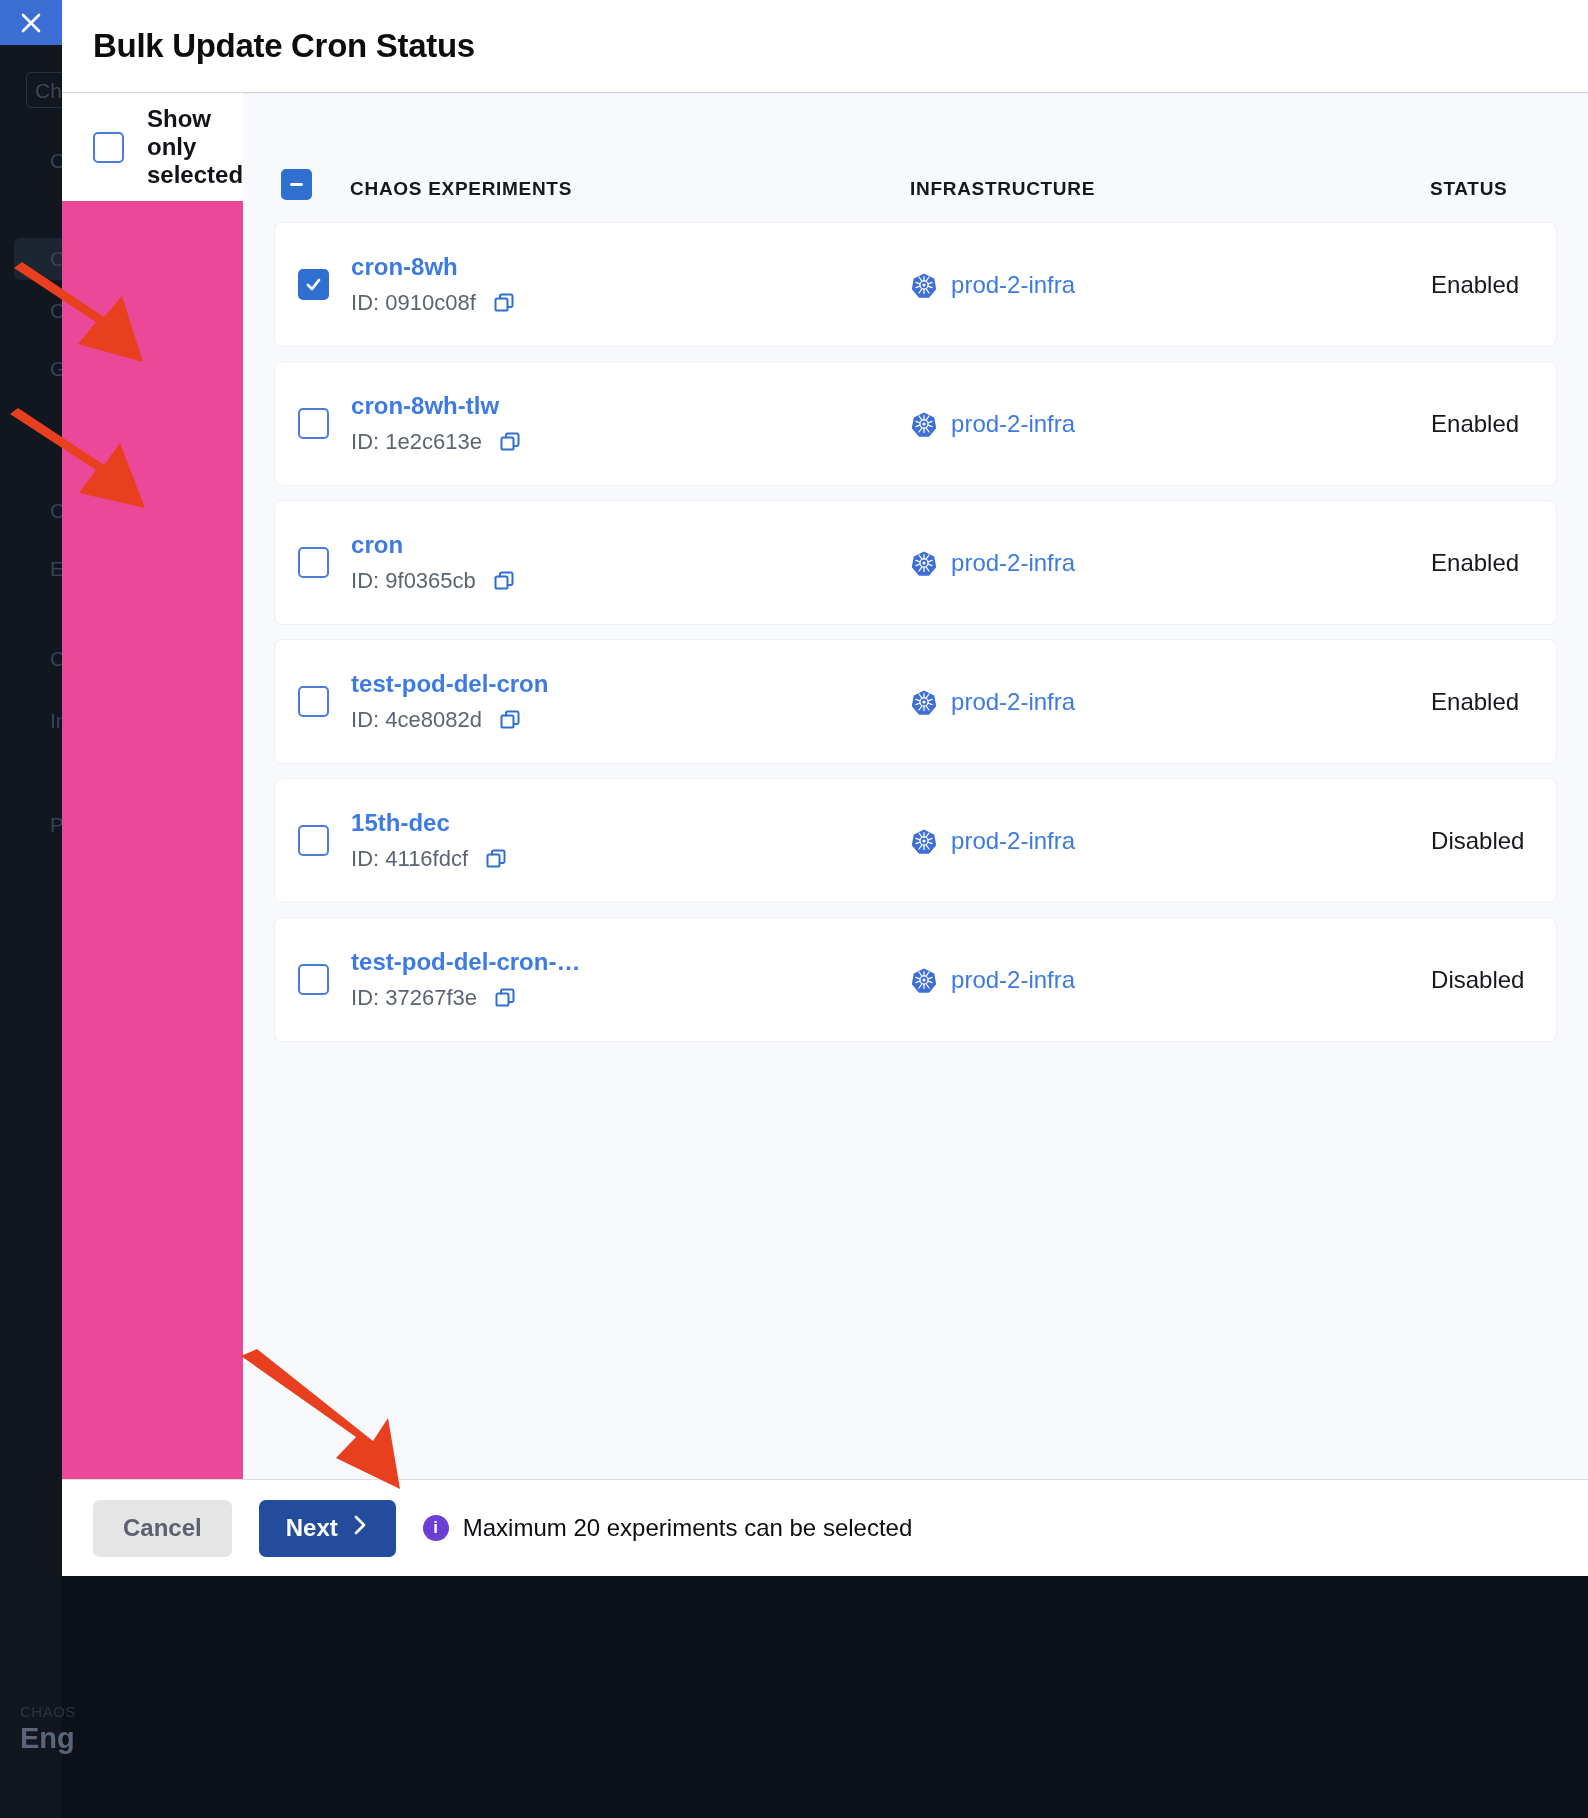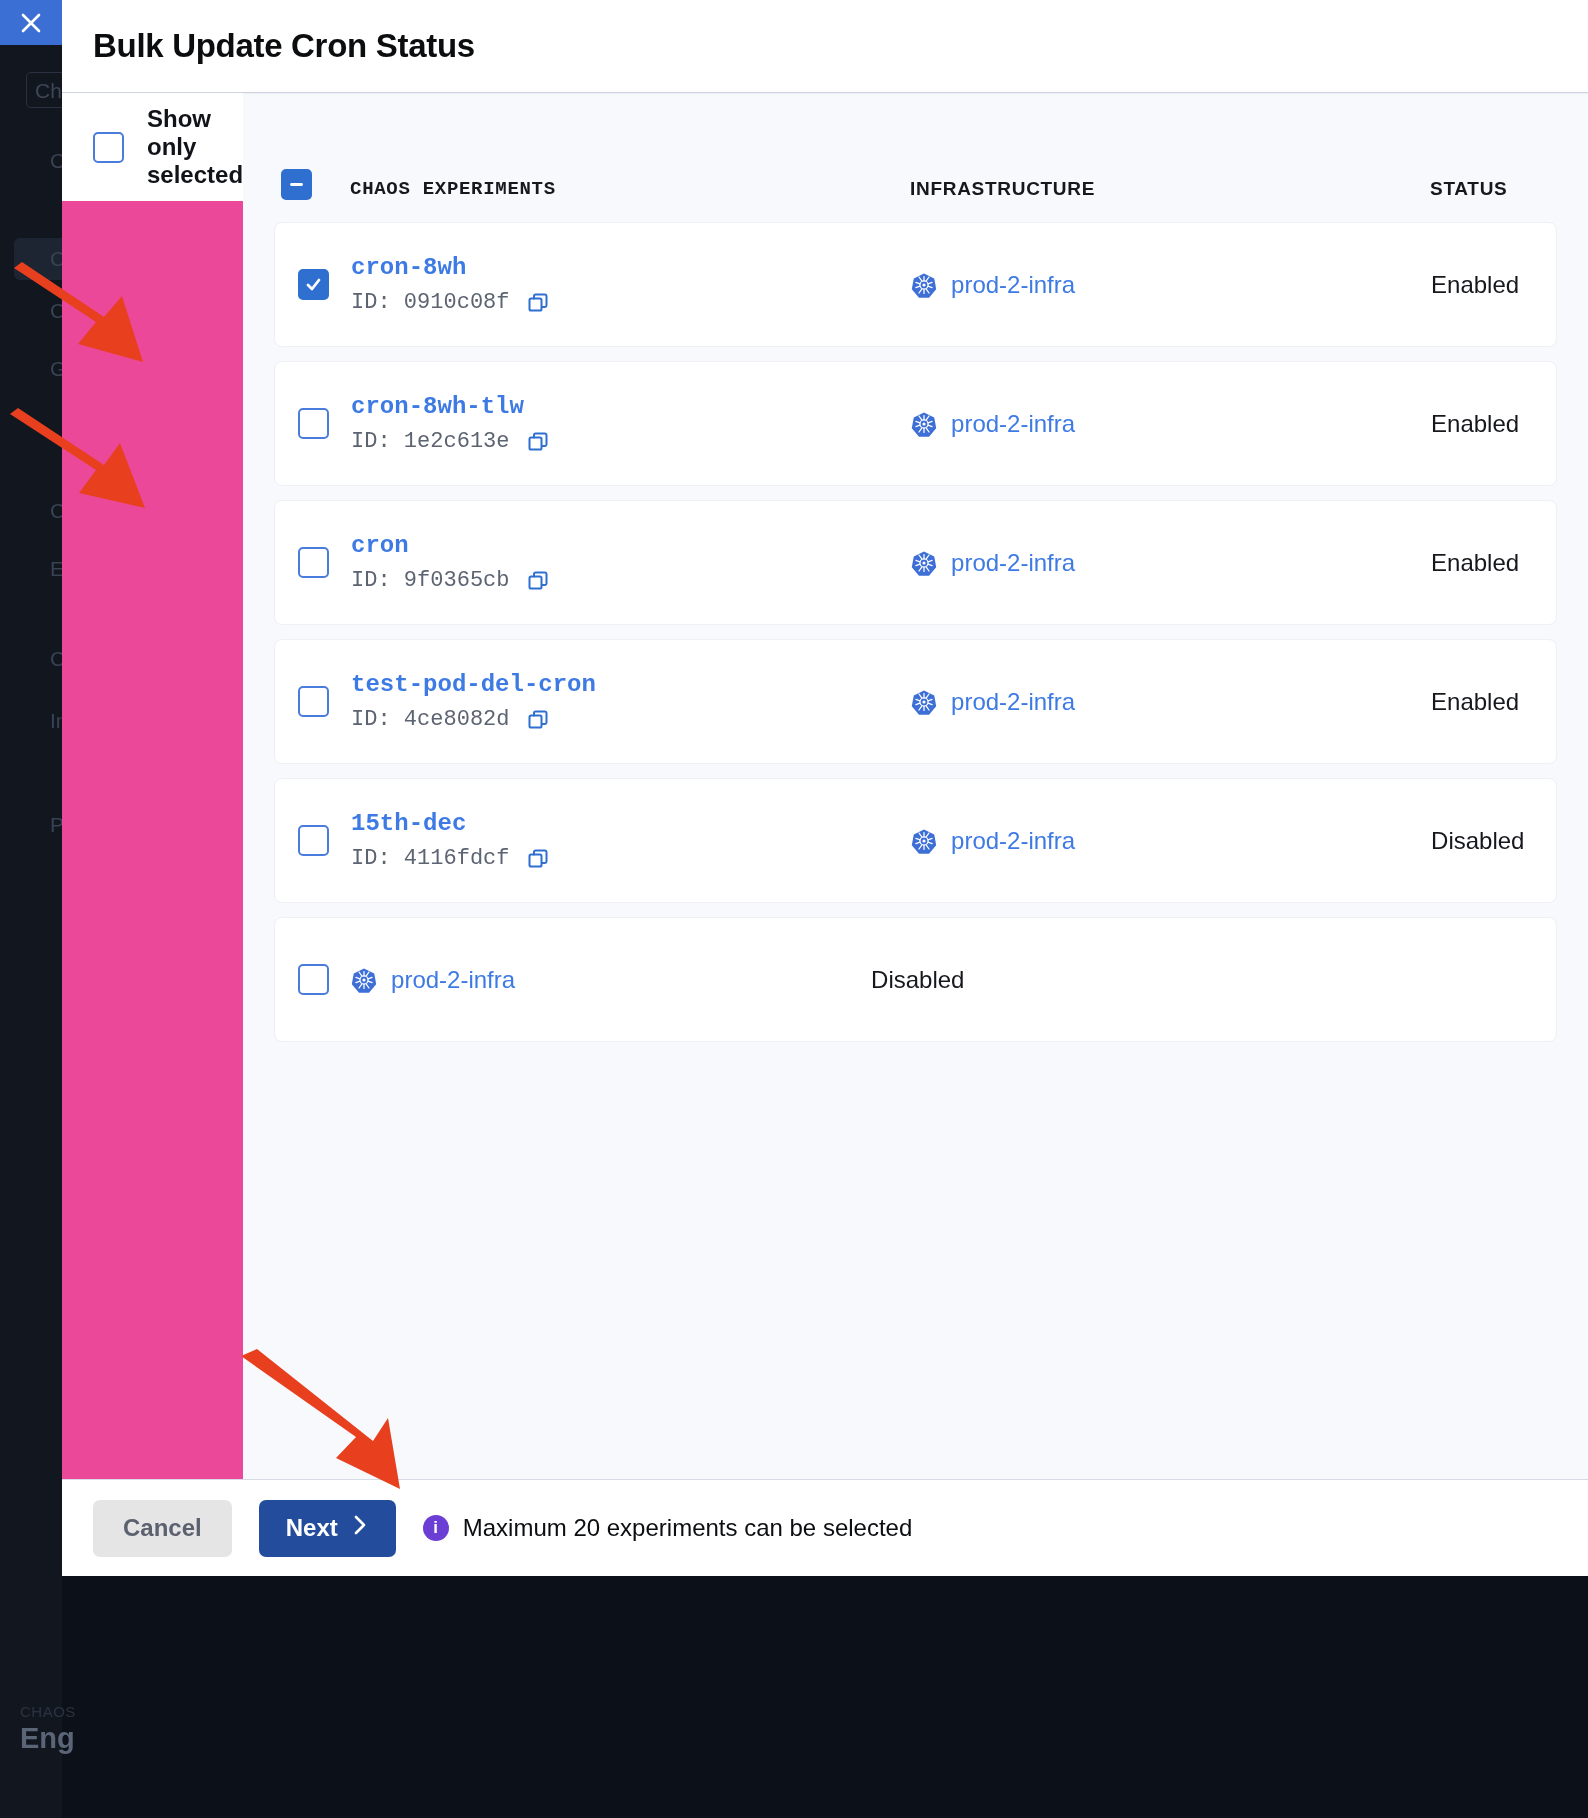--- a/index.html
+++ b/index.html
@@ -86,21 +86,21 @@
   
   #table-area {
     flex: 1 1 auto; background: #f8f9fd; border-top: 1px solid #eceef5;
     overflow: hidden; position: relative;
   }
   #table-head {
     height: 128px; display: flex; align-items: flex-end; padding-bottom: 22px;
     background: #f8f9fd;
   }
   .col-cbx  { width: 107px; flex: 0 0 107px; display: flex; justify-content: center; }
-  .col-name { width: 560px; flex: 0 0 560px; font-family: Liberation Mono, monospace; }
+  .col-name { width: 560px; flex: 0 0 560px; }
   .col-infra{ width: 520px; flex: 0 0 520px; }
   .col-stat { flex: 1 1 auto; }
 
   .th {
     font-size: 19px; font-weight: bold; color: #16181d; letter-spacing: 0.7px;
   }
 
   .row {
     height: 125px; margin: 0 31px 14px 31px;
     background: #ffffff; border-radius: 8px;
@@ -382,20 +382,32 @@
                   </svg>
                 </span>
                 <span>prod-2-infra</span>
               </div>
             </div>
             <div class="col-stat status">Disabled</div>
           </div>
           <div class="row">
             <div class="col-cbx">
               <div class="cbx"></div>
+            </div>
+            <div class="col-name">
+              <div class="exp-name">test-pod-del-cron-…</div>
+              <div class="exp-id">
+                <span>ID: 37267f3e</span>
+                <span>
+                  <svg class="copy-icon" width="24" height="24" viewBox="0 0 24 24">
+                    <rect x="3.5" y="7.5" width="12" height="12" rx="1.6" fill="none" stroke="#2f6fd0" stroke-width="2"></rect>
+                    <path d="M8 7.5 V5.1 A1.6 1.6 0 0 1 9.6 3.5 H19 A1.6 1.6 0 0 1 20.5 5.1 V14.5 A1.6 1.6 0 0 1 19 16 H16" fill="none" stroke="#2f6fd0" stroke-width="2" stroke-linecap="round"></path>
+                  </svg>
+                </span>
+              </div>
             </div>
             <div class="col-infra">
               <div class="infra">
                 <span>
                   <svg class="k8s-icon" width="26" height="26" viewBox="0 0 26 26">
                     <polygon points="13,1.5 23.2,6.4 25.2,17.3 18,25.8 8,25.8 0.8,17.3 2.8,6.4" fill="#3d6fd6"></polygon>
                     <g stroke="#ffffff" stroke-width="1.25" stroke-linecap="round">
                       <circle cx="13" cy="13" r="4.1" fill="none"></circle>
                       <path d="M13 4.6 V8.9 M13 17.1 V21.4 M4.9 10.4 L9 11.8 M17 14.2 L21.1 15.6 M8 21 L10.6 17.4 M15.4 8.6 L18 5 M8 5 L10.6 8.6 M15.4 17.4 L18 21 M4.9 15.6 L9 14.2 M17 11.8 L21.1 10.4"></path>
                     </g>

